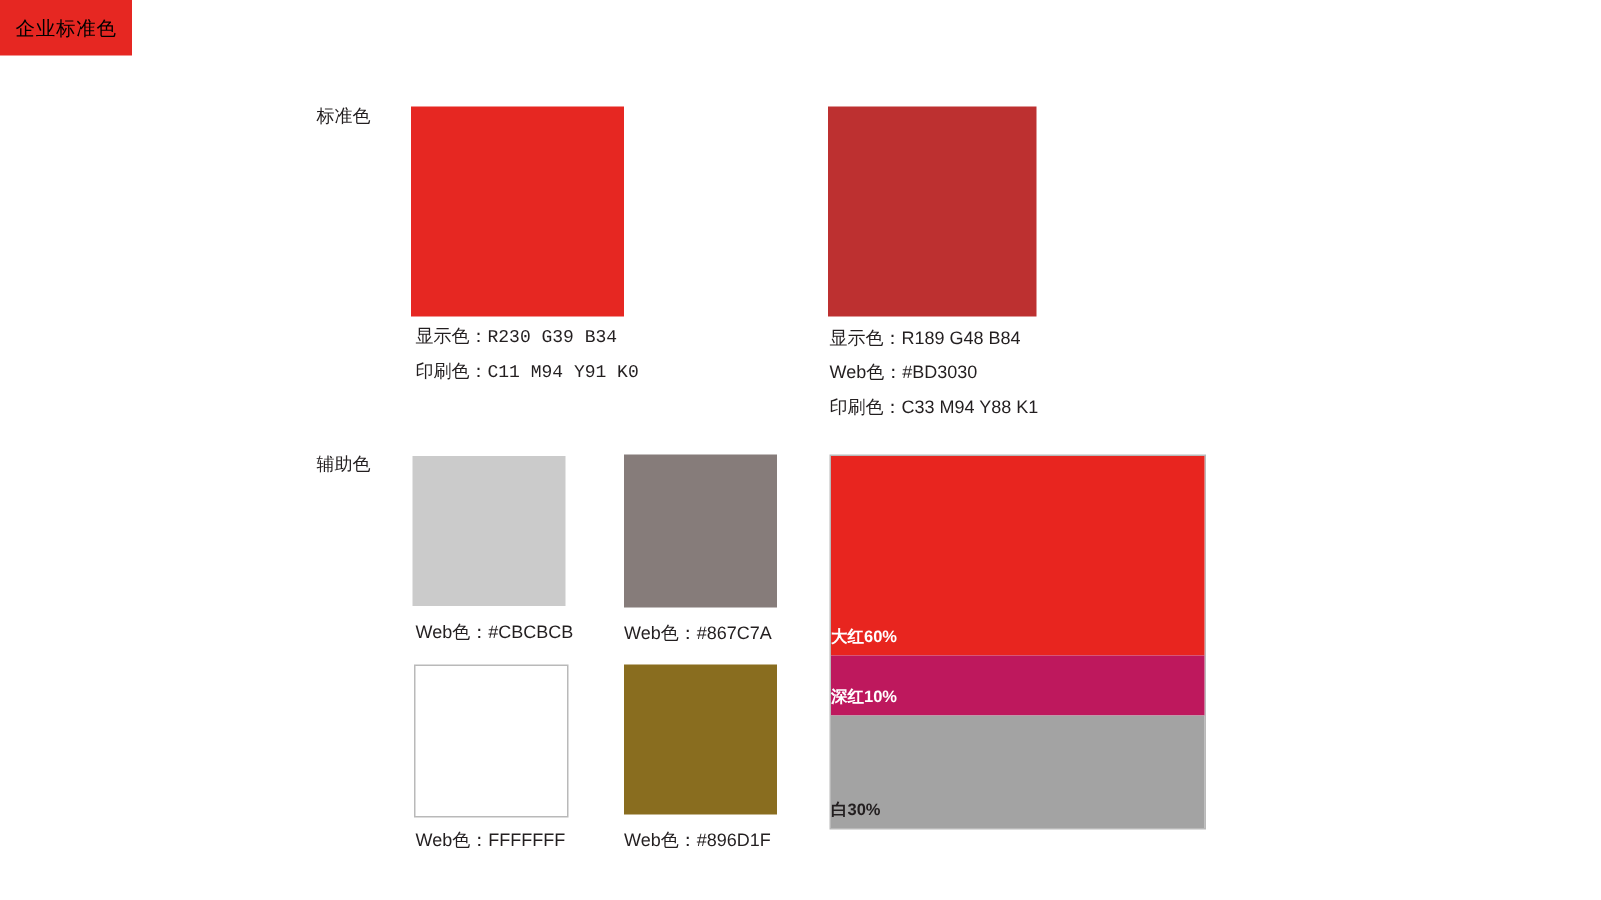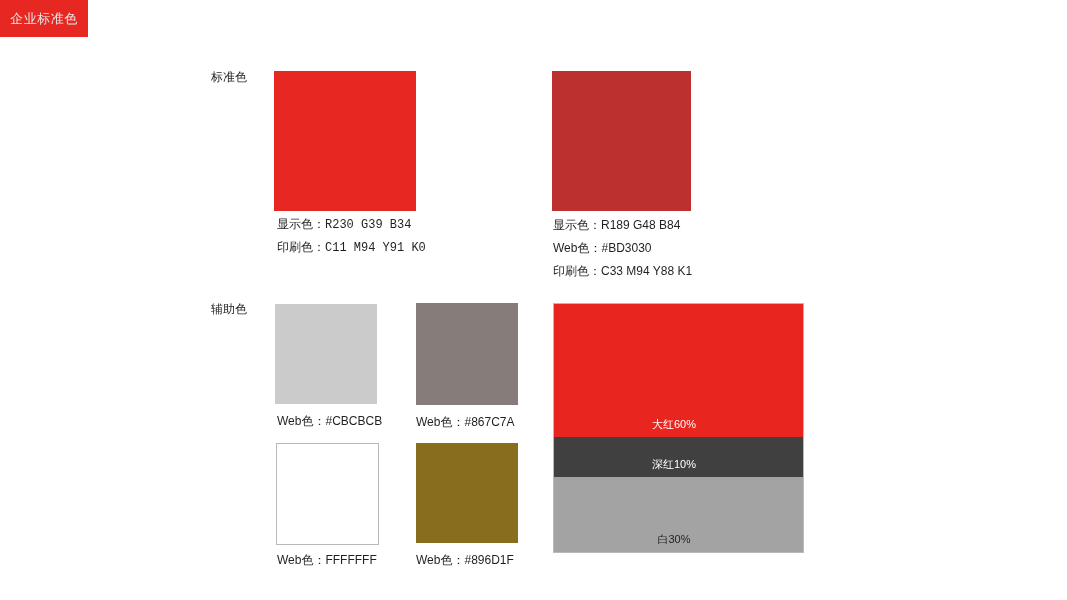--- a/index.html
+++ b/index.html
@@ -21,21 +21,21 @@
   .title-badge {
     position: absolute;
     left: 0; top: 0;
     width: 88px; height: 37px;
     background: #e62722;
     display: flex;
     align-items: center;
     justify-content: center;
   }
   .title-badge-text {
-    color: #e5e5e5;
+    color: #000000;
     font-size: 13px;
     letter-spacing: 0.5px;
     white-space: nowrap;
   }
 
   
   .section-label {
     position: absolute;
     font-size: 12px;
     color: #231f20;
@@ -88,29 +88,30 @@
     box-sizing: border-box;
     border: 1px solid #b9b9b9;
     display: flex;
     flex-direction: column;
   }
   .ratio-band {
     position: relative;
     box-sizing: border-box;
     display: flex;
     align-items: flex-end;
-    justify-content: center;
+    justify-content: flex-start;
+    font-weight: bold;
   }
   .ratio-band-label {
     font-size: 11px;
     padding: 0 9px 5px 0;
     white-space: nowrap;
   }
   .band-major { background: #e8251f; }
-  .band-minor { background: #404040; }
+  .band-minor { background: #be185d; }
   .band-white { background: #a3a3a3; }
   .label-on-dark  { color: #ffffff; }
   .label-on-light { color: #231f20; }
 </style>
 </head>
 <body>
 
 <div class="page">
 
   <div class="title-badge">

